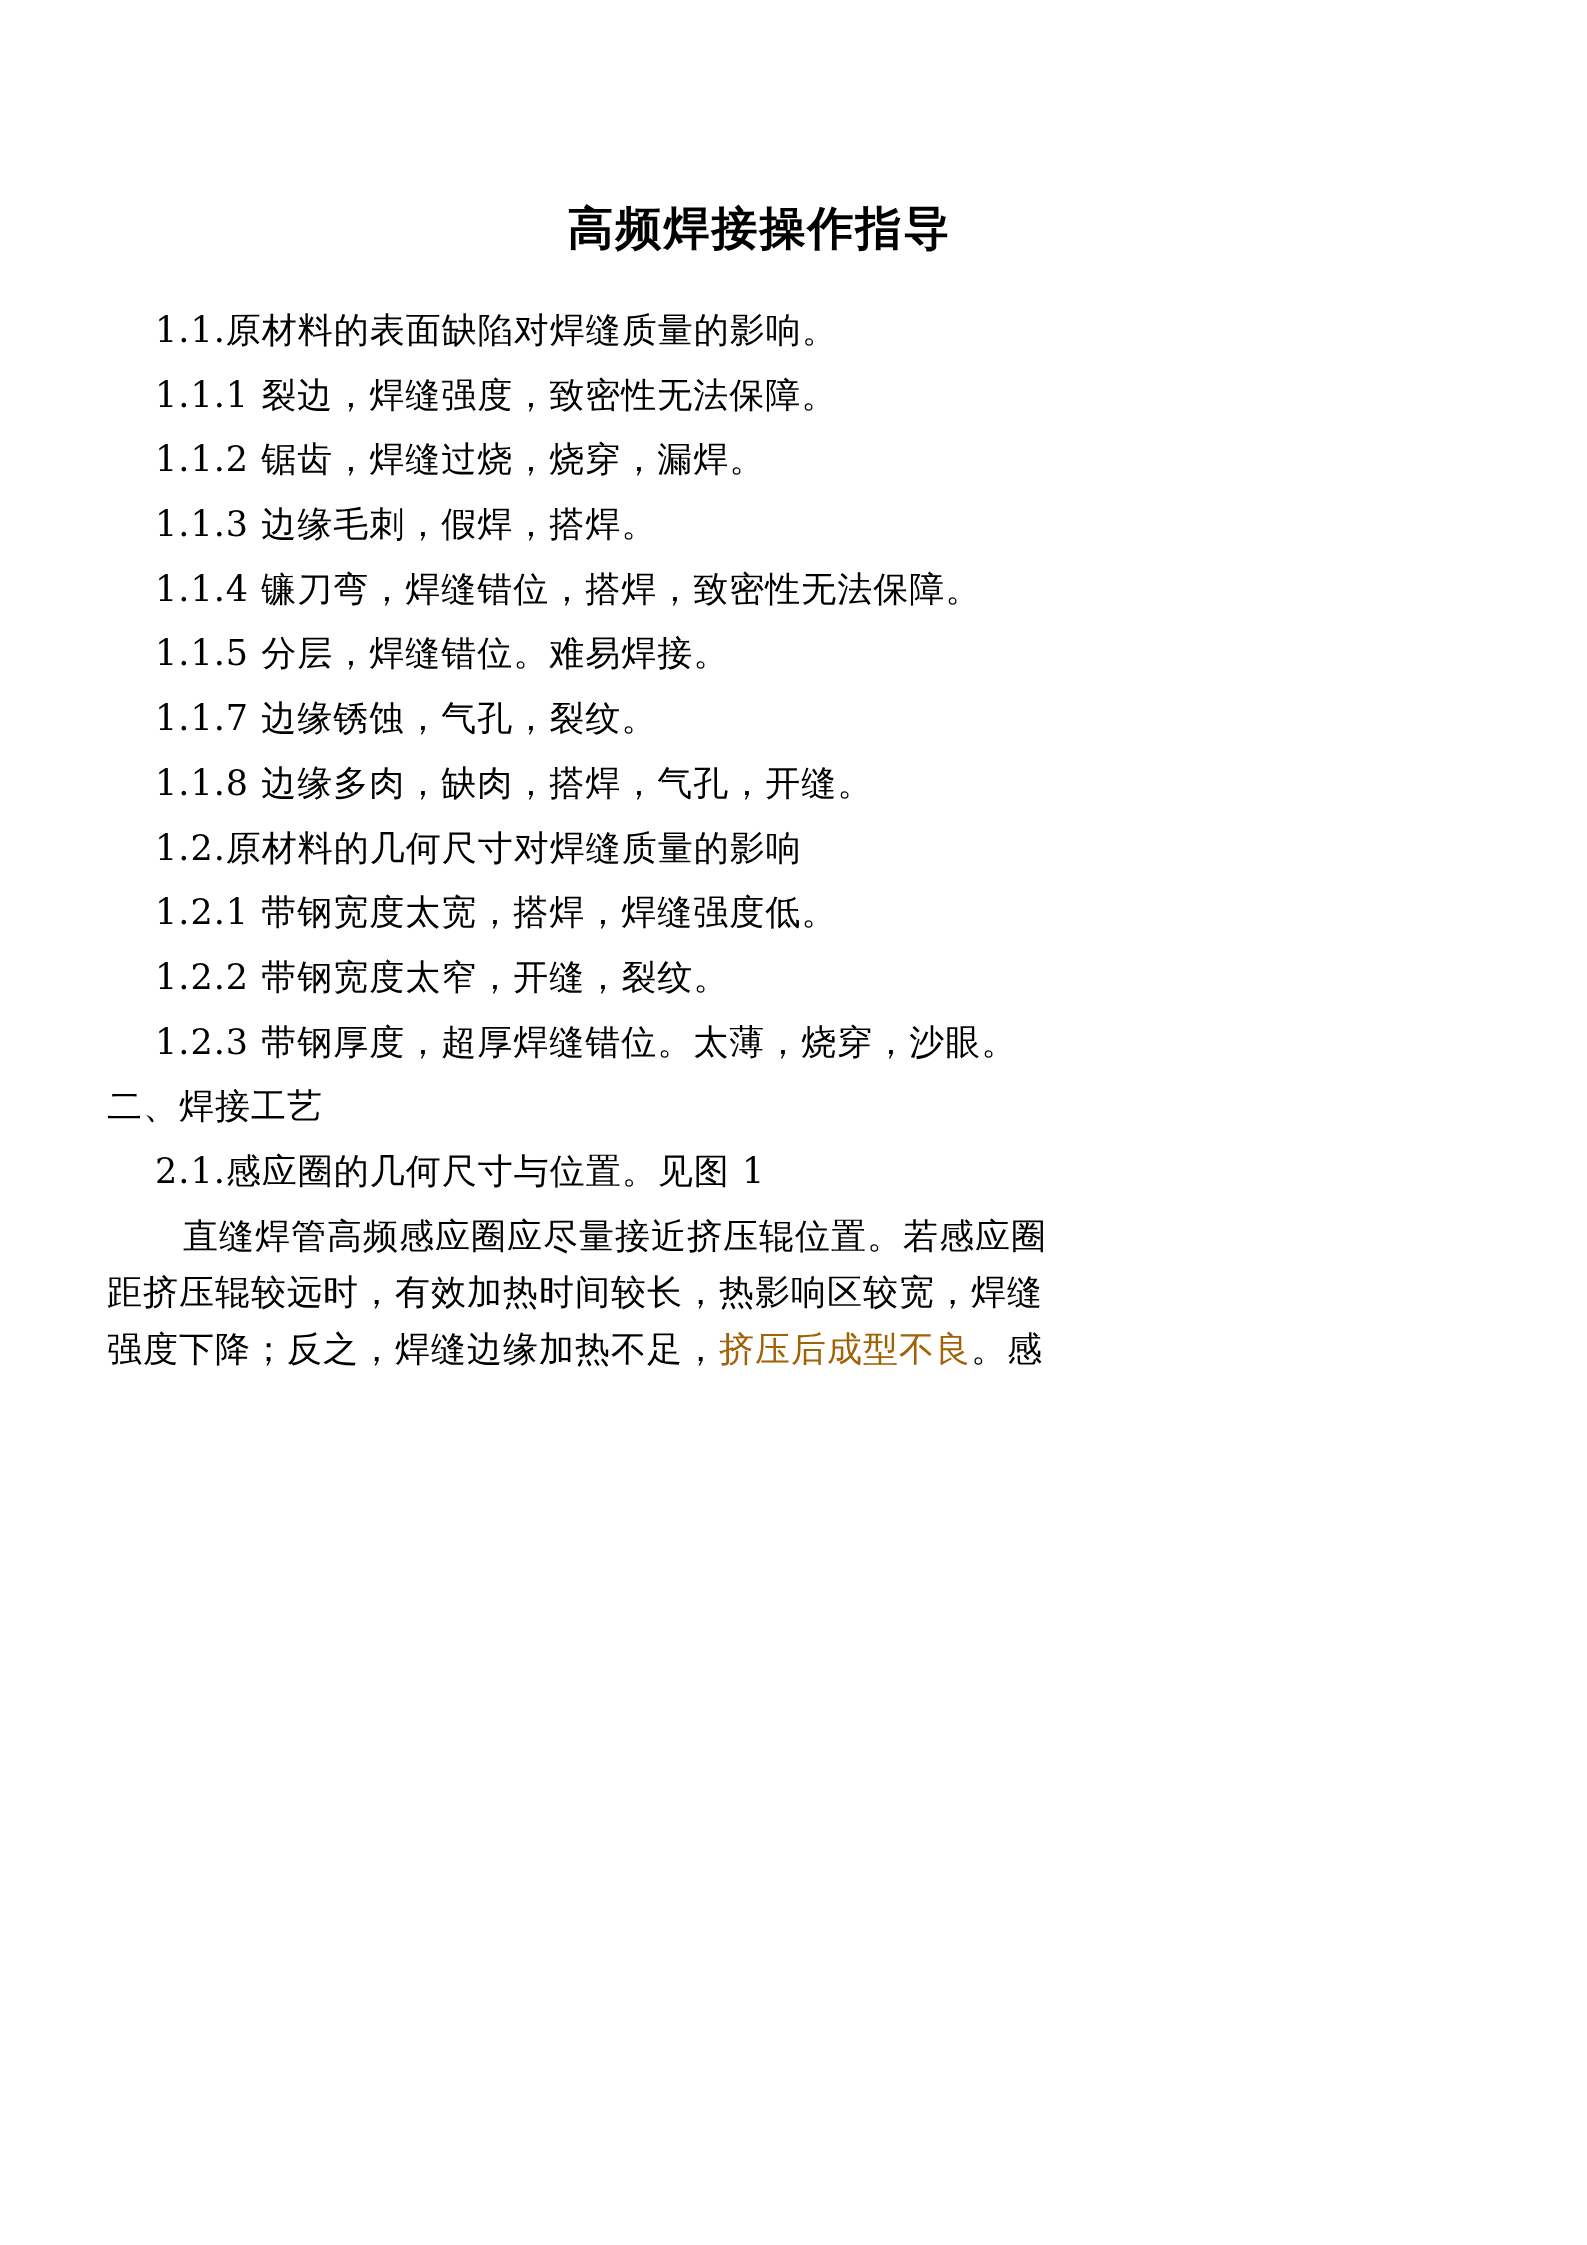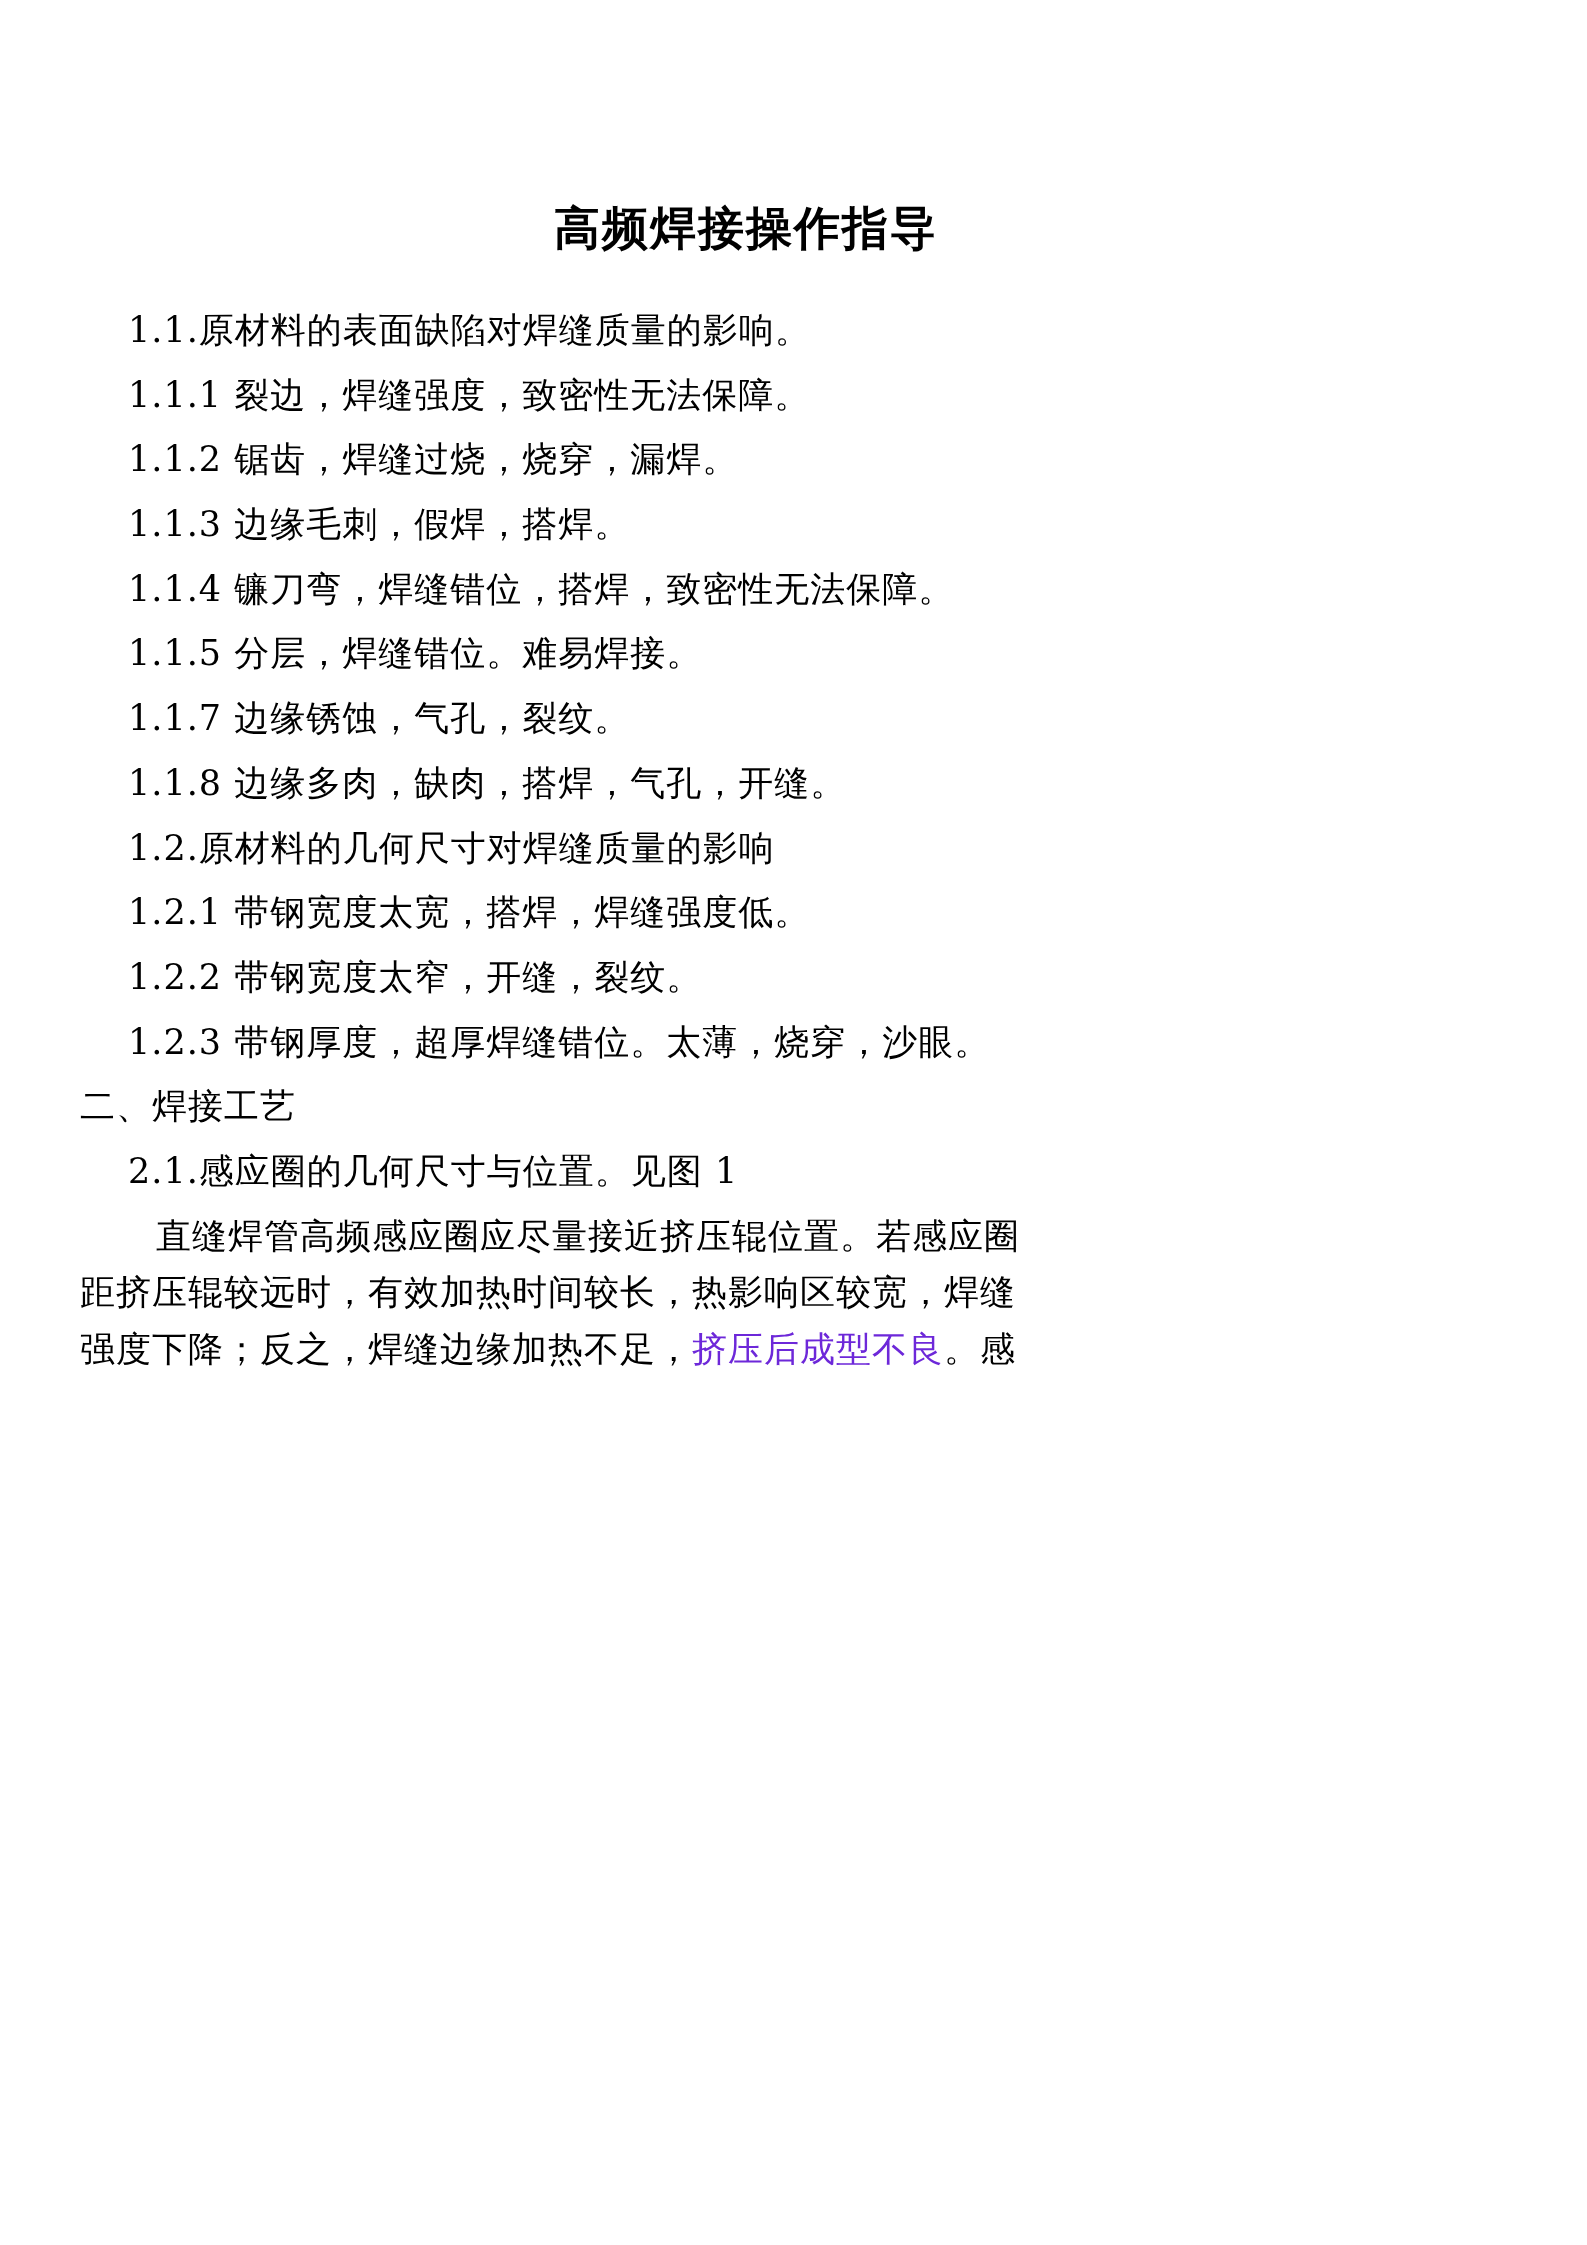--- a/index.html
+++ b/index.html
@@ -11,21 +11,21 @@
     width: 1587px;
     height: 2245px;
     font-family: "DejaVu Serif", serif;
     color: #000000;
     overflow: hidden;
   }
   .page {
     box-sizing: border-box;
     width: 1587px;
     height: 2245px;
-    padding: 150px 175px 0 80px;
+    padding: 150px 175px 0 107px;
     background: #ffffff;
   }
   .doc-title {
     text-align: center;
     font-size: 46px;
     font-weight: bold;
     letter-spacing: 2px;
     margin: 48px 0 42px 0;
     font-family: "DejaVu Serif", serif;
   }
@@ -50,21 +50,21 @@
     text-align: justify;
     text-justify: inter-ideograph;
   }
   .para-cont {
     margin-left: 0px;
     text-indent: 0;
     text-align: justify;
     text-justify: inter-ideograph;
   }
   .hl-blue {
-    color: #6d28d9;
+    color: #a16207;
   }
 </style>
 </head>
 <body>
 
 <div class="page">
 
   <div class="doc-title">高频焊接操作指导</div>
 
   <div class="line lvl-sub">1.1.原材料的表面缺陷对焊缝质量的影响。</div>

